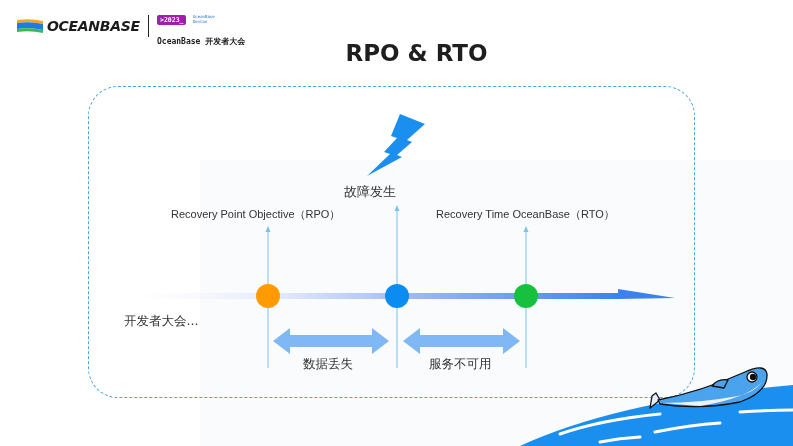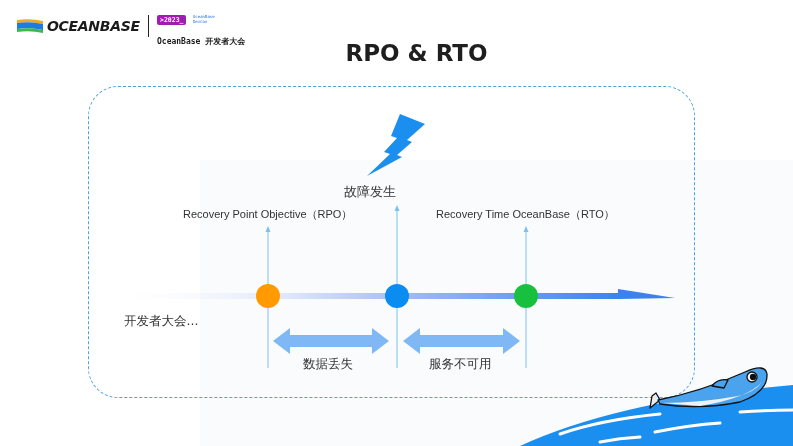--- a/index.html
+++ b/index.html
@@ -125,17 +125,17 @@
     <path d="M652 396 L656 393 L660 400 L650 408 Z" fill="#e8eef6"></path>
     <path d="M658 400 Q700 392 745 372 Q765 363 767 374 Q768 392 740 402 Q700 410 660 404 Z" fill="#4aa3ec"></path>
     <path d="M662 403 Q700 403 738 396 Q755 392 762 382 Q748 398 700 406 Z" fill="#eef2f7" stroke="none"></path>
     <path d="M712 386 Q718 378 728 380 L724 388 Z" fill="#4aa3ec"></path>
     <circle cx="752" cy="377" r="5" fill="#fff"></circle>
     <circle cx="753" cy="377" r="2.5" fill="#111"></circle>
   </g>
 </svg>
 
 <div class="abs label-cn" style="left:344px; top:183px; font-size:13px;">故障发生</div>
-<div class="abs label" style="left:171px; top:207px;margin-left:12px;">Recovery Point Objective（RPO）</div>
+<div class="abs label" style="left:171px; top:207px;">Recovery Point Objective（RPO）</div>
 <div class="abs label" style="left:436px; top:207px;">Recovery Time OceanBase（RTO）</div>
 <div class="abs label-cn" style="left:124px; top:313px;">开发者大会...</div>
 <div class="abs label-cn" style="left:303px; top:356px;font-family:Liberation Mono, monospace;">数据丢失</div>
 <div class="abs label-cn" style="left:429px; top:356px;">服务不可用</div>
 
 </body></html>

